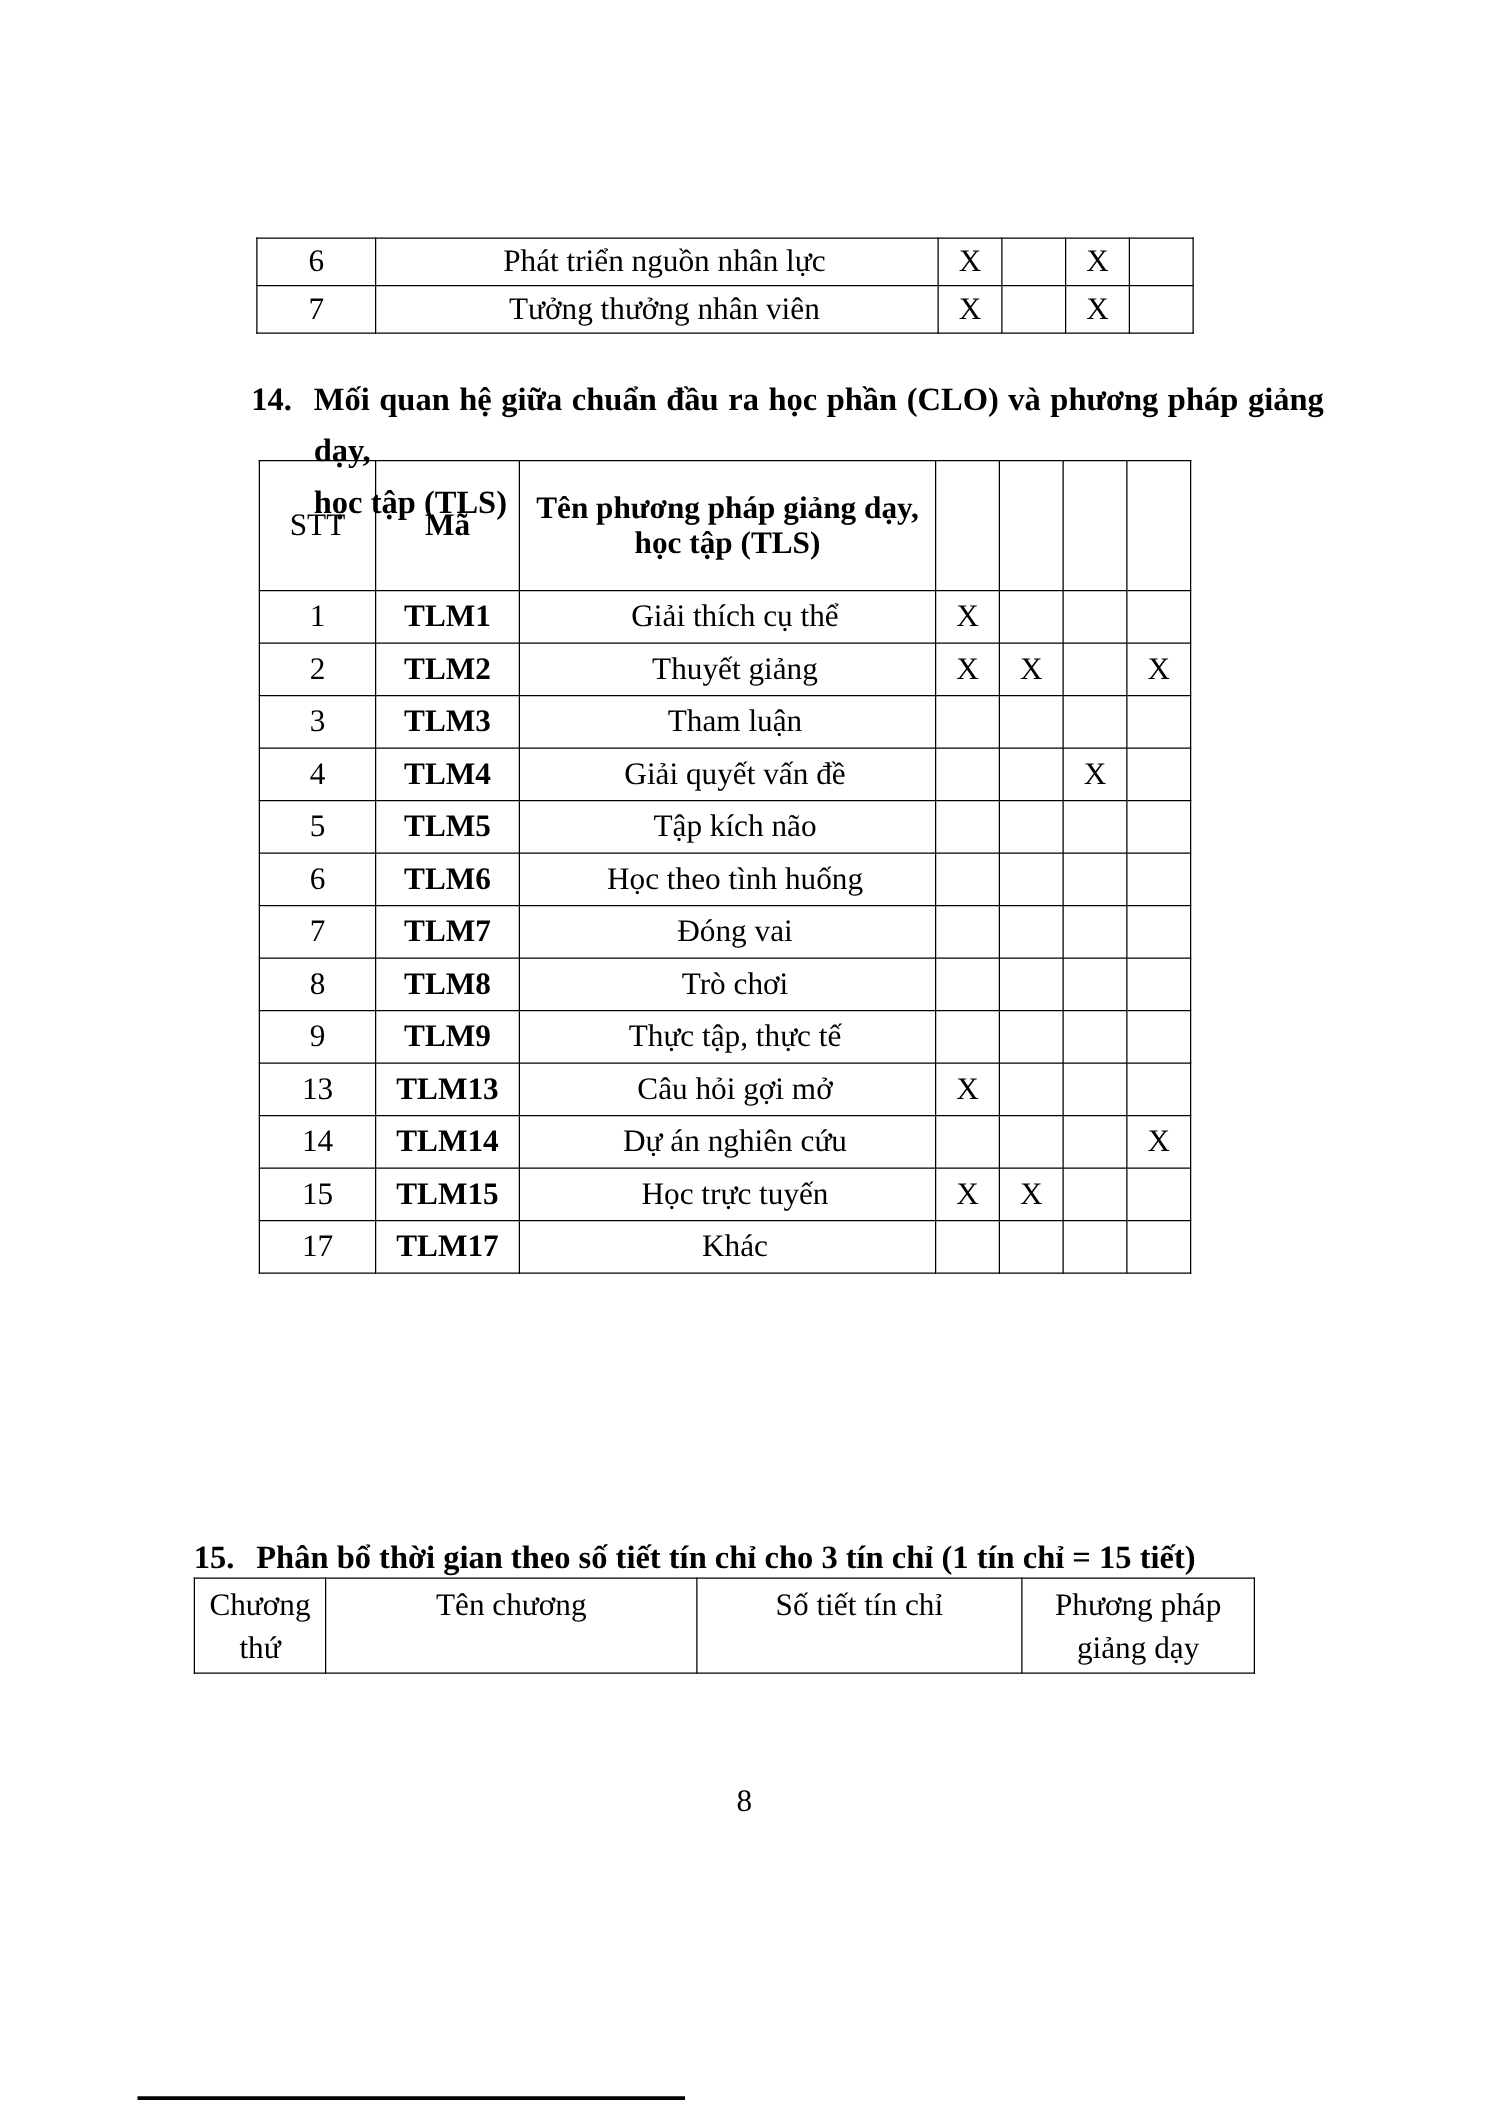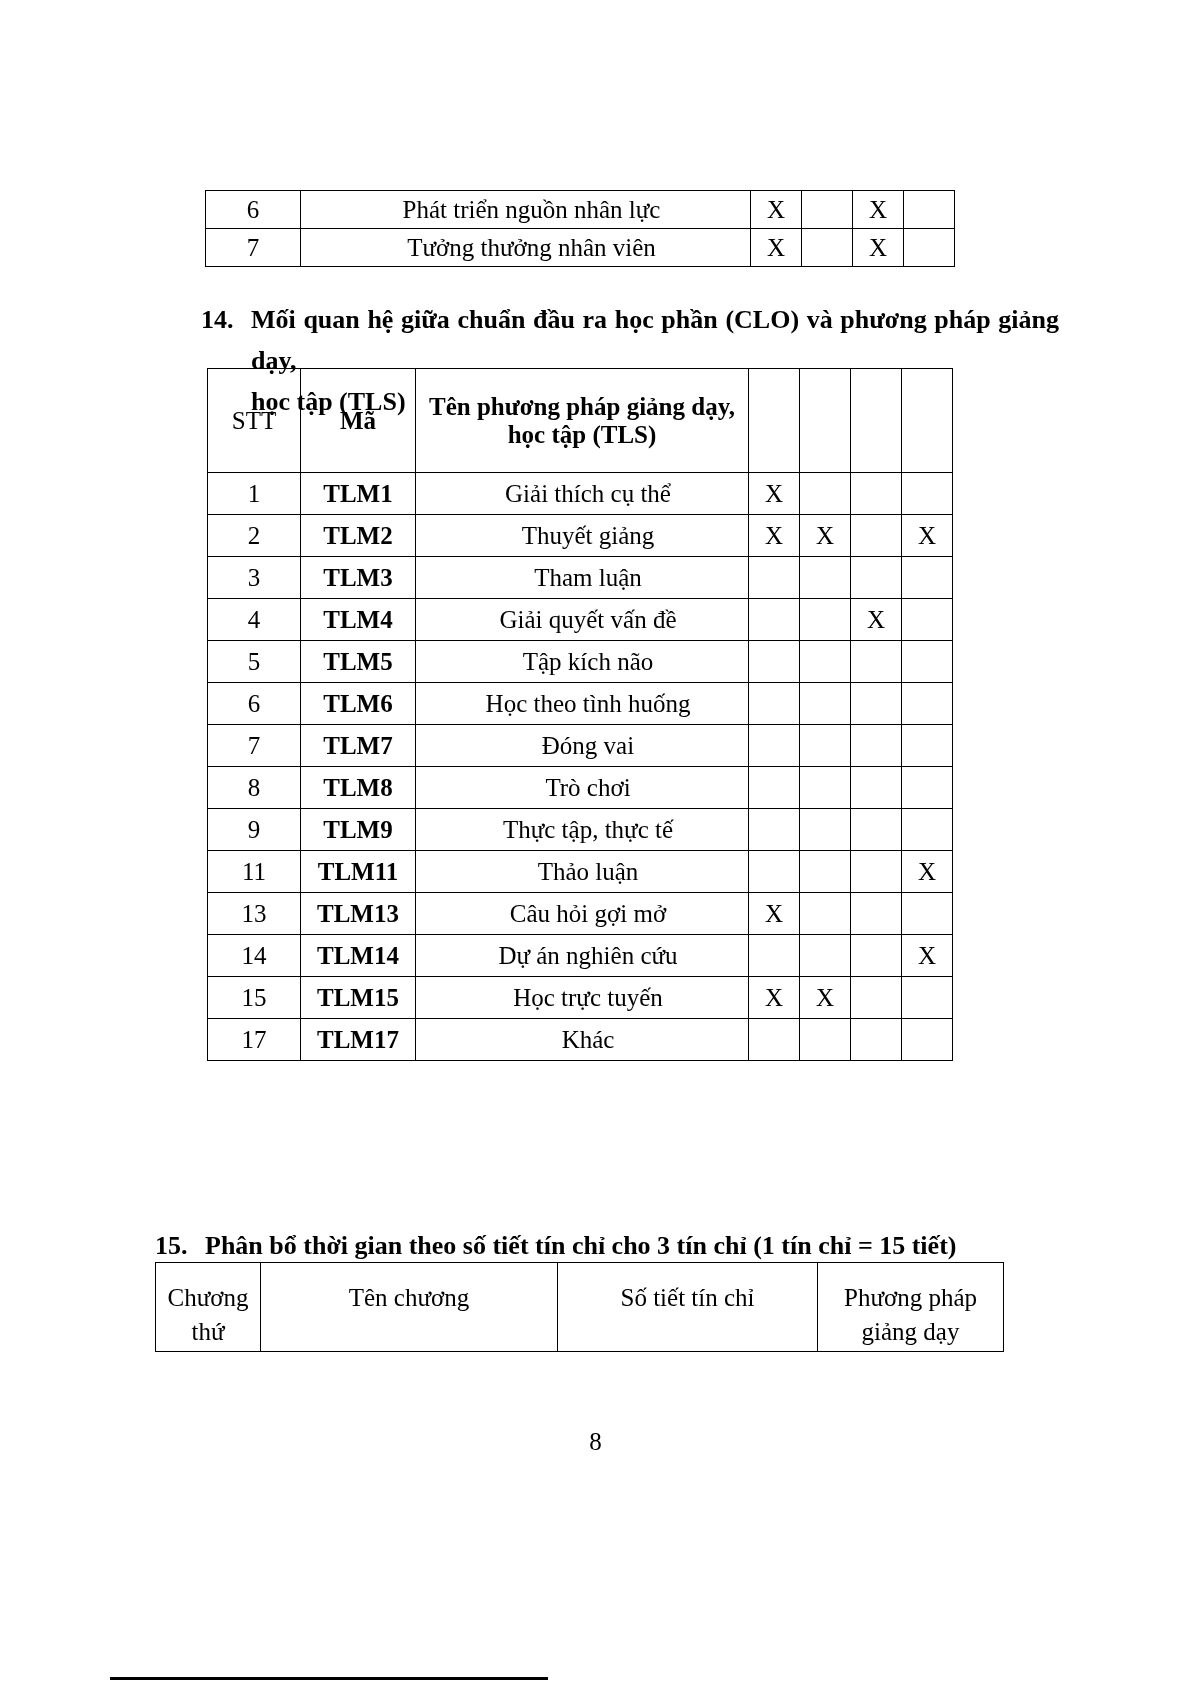--- a/index.html
+++ b/index.html
@@ -31,21 +31,21 @@
   .heading-15 { left:155px; top:1225px; width:900px; }
 
   
   .tlm-table { position:absolute; left:207px; top:368px; }
   .tlm-table thead th { height:103px; font-weight:bold; }
   .tlm-table thead th.norm { font-weight:normal; }
   .tlm-table tbody td { height:41px; }
 
   
   .chapter-table { position:absolute; left:155px; top:1262px; }
-  .chapter-table td { height:70px; vertical-align:top; padding-top:18px; line-height:34px; }
+  .chapter-table td { height:70px; vertical-align:top; padding-top:5px; line-height:34px; }
 
   .page-number { position:absolute; left:0; top:1428px; width:1191px; text-align:center; font-size:25px; }
 
   .bottom-rule { position:absolute; left:110px; top:1677px; width:438px; height:3px; background:#000; }
 </style>
 </head>
 <body>
 
 <div class="page">
 
@@ -184,29 +184,20 @@
           <td></td>
         </tr>
         <tr>
           <td>9</td>
           <td class="b">TLM9</td>
           <td class="l">Thực tập, thực tế</td>
           <td></td>
           <td></td>
           <td></td>
           <td></td>
-        </tr>
-        <tr>
-          <td>11</td>
-          <td class="b">TLM11</td>
-          <td class="l">Thảo luận</td>
-          <td></td>
-          <td></td>
-          <td></td>
-          <td>X</td>
         </tr>
         <tr>
           <td>13</td>
           <td class="b">TLM13</td>
           <td class="l">Câu hỏi gợi mở</td>
           <td>X</td>
           <td></td>
           <td></td>
           <td></td>
         </tr>

